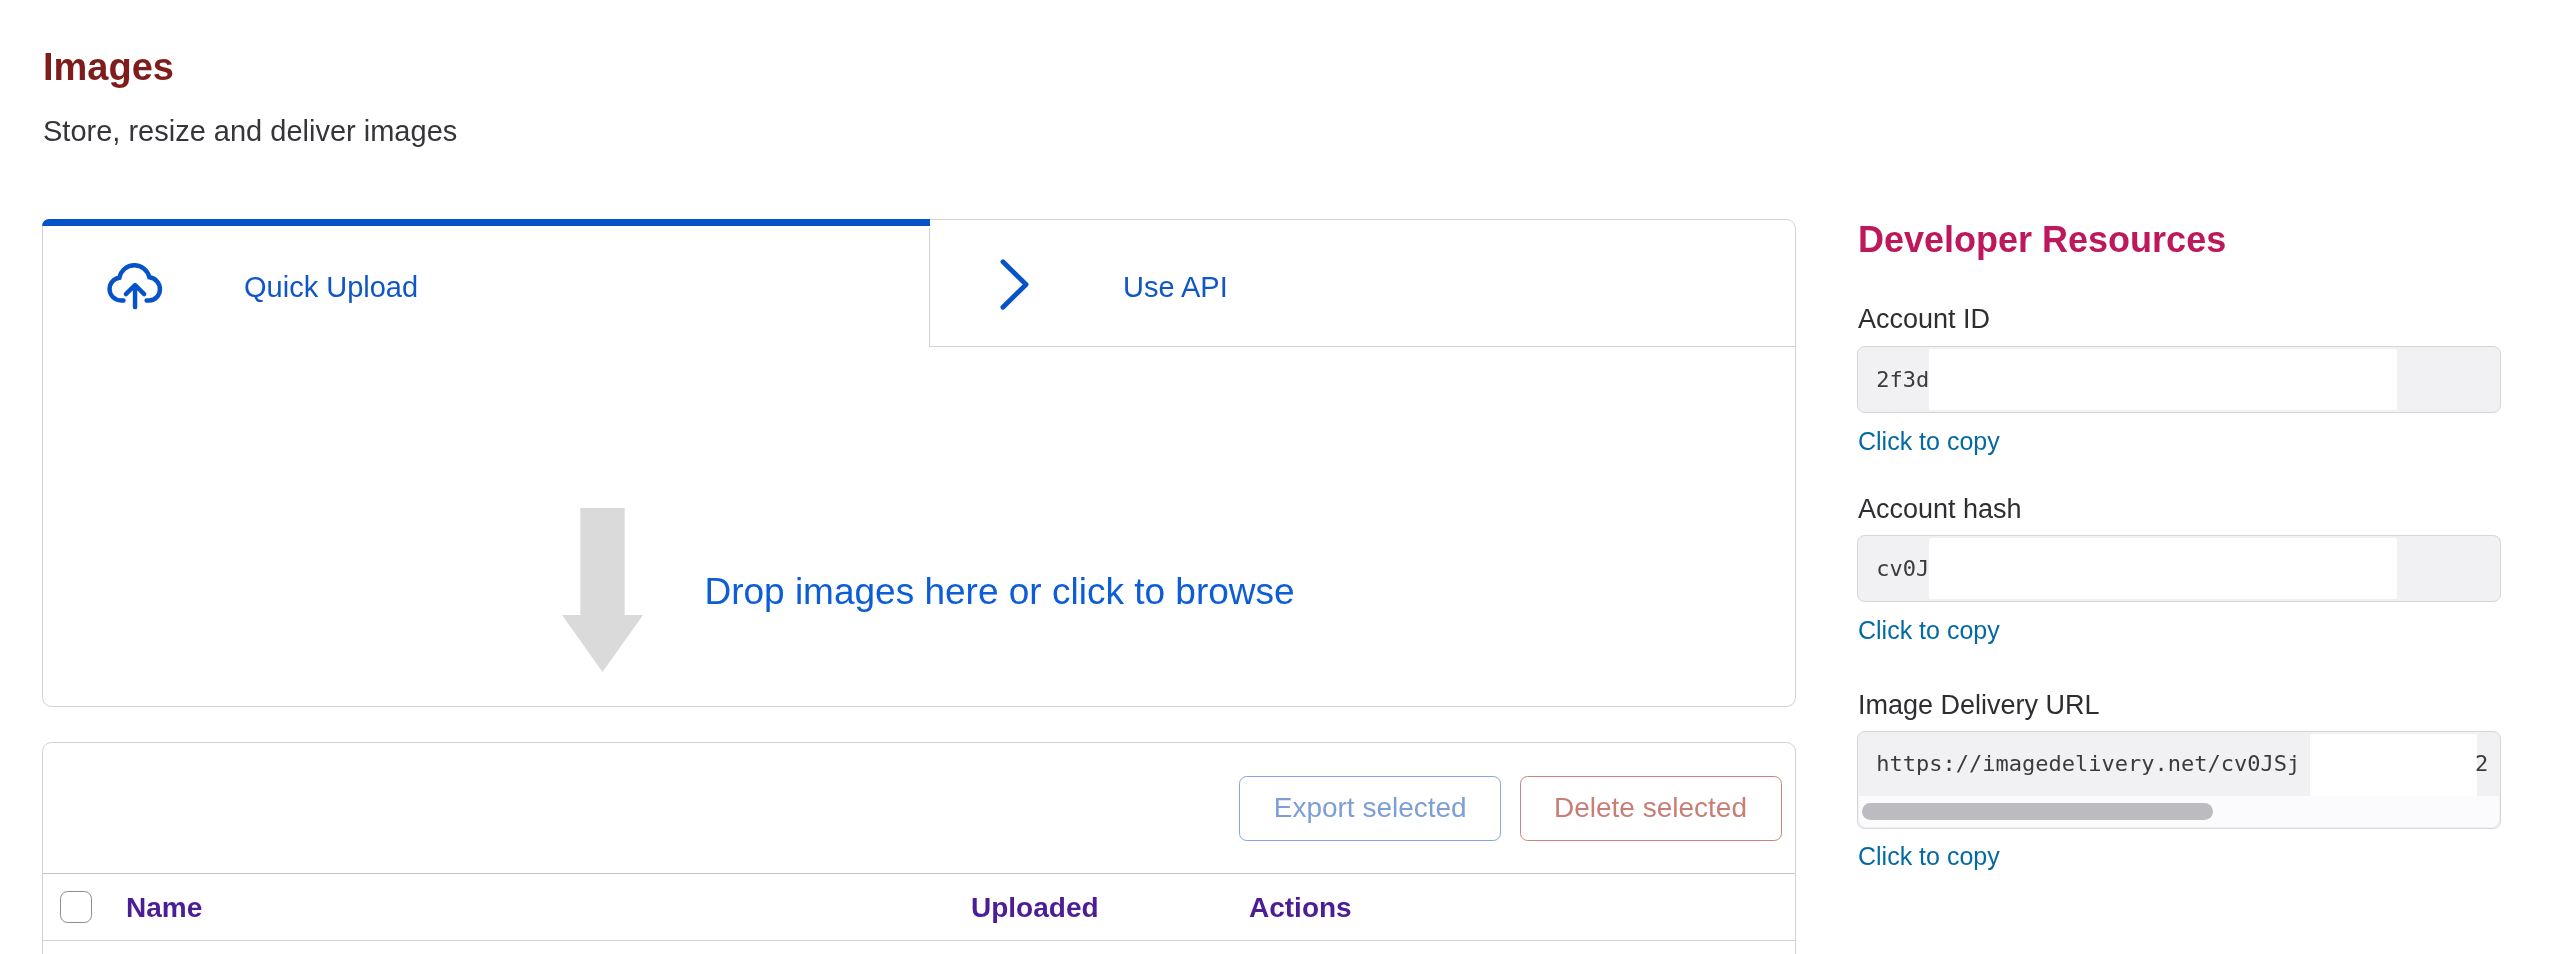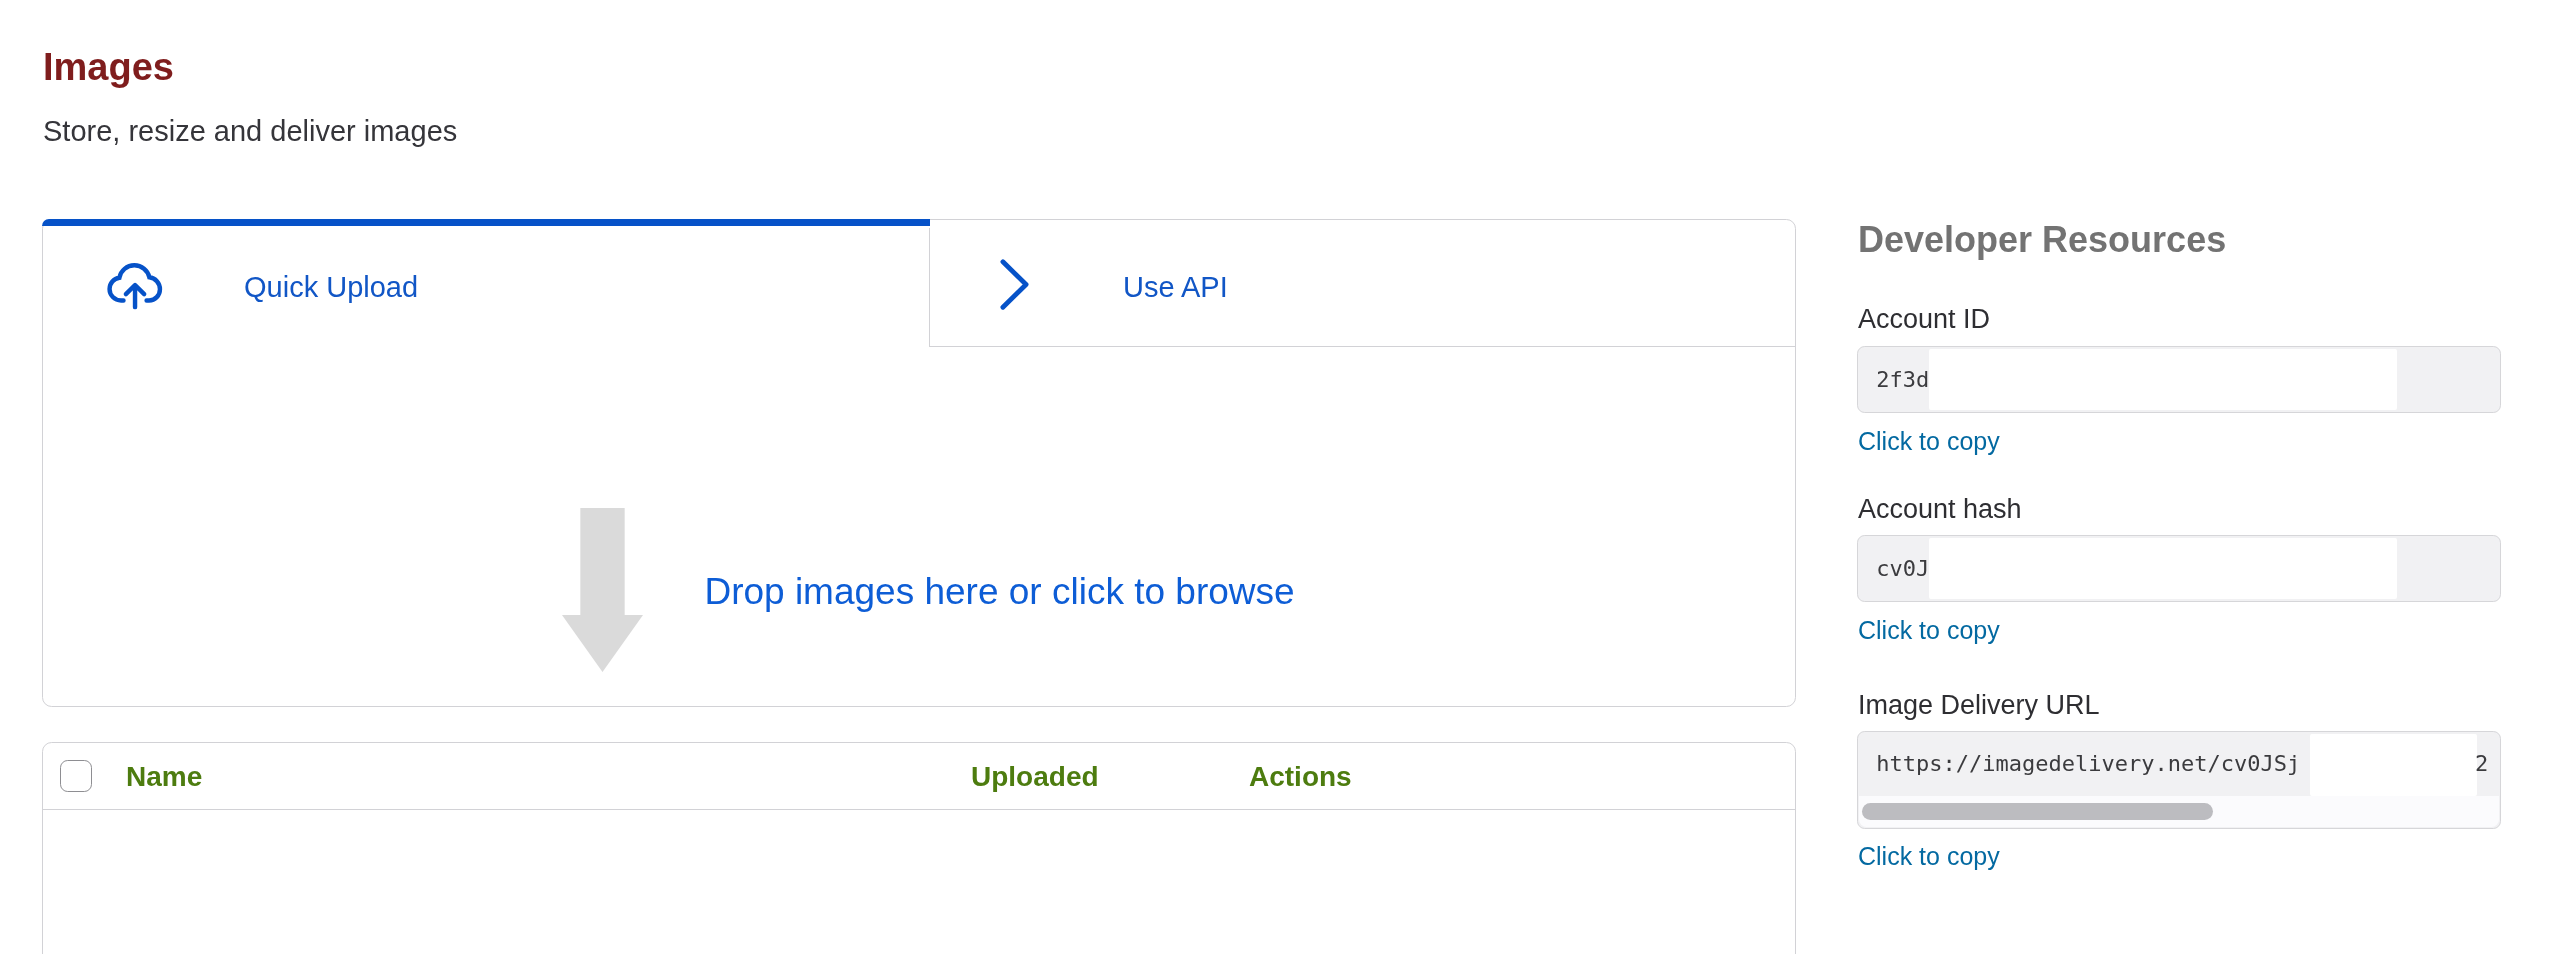--- a/index.html
+++ b/index.html
@@ -60,34 +60,34 @@
     width:262px; height:65px; background:#fff; border-radius:7.7px;
     font-family:"Liberation Sans", sans-serif; font-size:28px; cursor:pointer;
   }
   .btn-export { color:#7e9ed6; border:1.9px solid #87a5da; }
   .btn-delete { color:#c87e76; border:1.9px solid #cb857d; }
   .table-header {
     position:relative; height:67px; border-bottom:1px solid #d2d2d6;
   }
   .table-header .col {
     position:absolute; top:0; height:67px; line-height:67px;
-    font-size:28px; font-weight:700; color:#4d7c0f;
+    font-size:28px; font-weight:700; color:#4c1d95;
   }
   .col-name     { left:83px; }
   .col-uploaded { left:928px; }
   .col-actions  { left:1206px; }
   .checkbox {
     position:absolute; left:17.3px; top:17.3px; width:32px; height:32px;
     border:1.9px solid #8e8e92; border-radius:7.7px; background:#fff; cursor:pointer;
   }
   
   .sidebar { position:absolute; left:1857px; top:212px; width:624px; height:693px; }
   .sidebar-heading {
     position:absolute; left:1px; top:5.8px;
-    font-size:36px; font-weight:700; line-height:44px; color:#737373;
+    font-size:36px; font-weight:700; line-height:44px; color:#be185d;
   }
   .field-label {
     position:absolute; left:1px; font-size:27px; line-height:33px; color:#2e2e32;
   }
   .copy-field {
     position:absolute; left:0; width:644px; height:67px;
     background:#f1f1f3; border:1px solid #d6d6d9; border-radius:7.7px;
     overflow:hidden; cursor:pointer;
   }
   .copy-field .value {
@@ -156,20 +156,24 @@
           <svg width="81" height="164" viewBox="0 0 84 170">
             <path d="M19 0 h46 v111 h19 L42 170 0 111 h19 Z" fill="#dadada"></path>
           </svg>
         </span>
         <span class="dropzone-label">Drop images here or click to browse</span>
       </div>
     </div>
   </section>
 
   <section class="table-card">
+    <div class="toolbar">
+      <button class="btn btn-export">Export selected</button>
+      <button class="btn btn-delete">Delete selected</button>
+    </div>
     <div class="table-header">
       <span class="checkbox"></span>
       <span class="col col-name">Name</span>
       <span class="col col-uploaded">Uploaded</span>
       <span class="col col-actions">Actions</span>
     </div>
   </section>
 
   <aside class="sidebar">
     <div class="sidebar-heading">Developer Resources</div>

